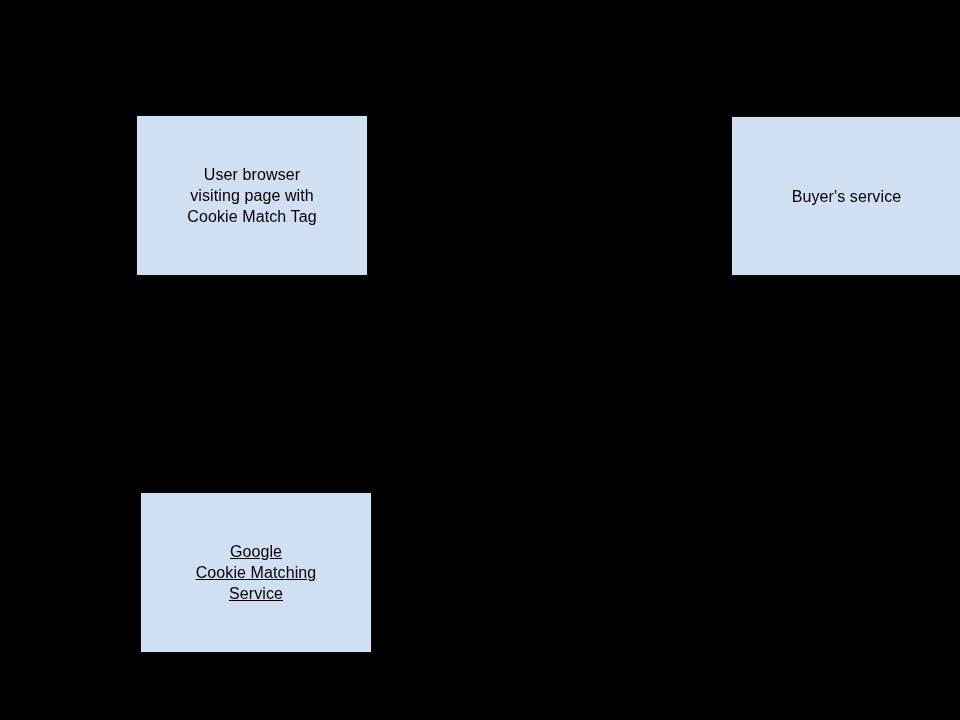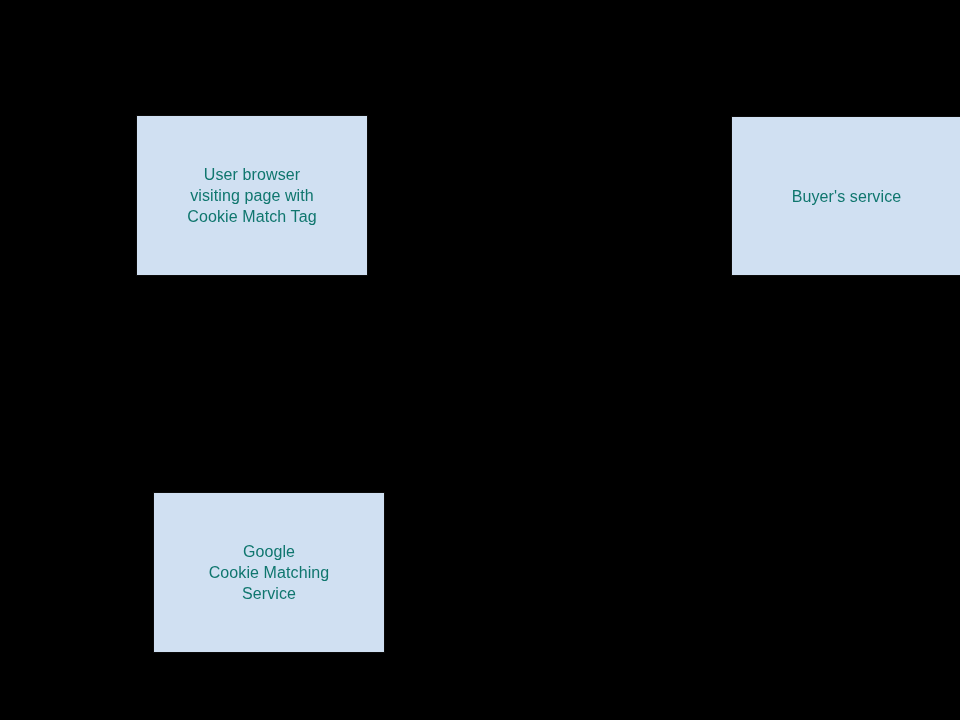--- a/index.html
+++ b/index.html
@@ -20,21 +20,21 @@
     position: absolute;
     box-sizing: border-box;
     background: #d0e0f2;
     border: 1px solid #0b0b0b;
     display: flex;
     align-items: center;
     justify-content: center;
     text-align: center;
   }
   .node-label {
-    color: #0f766e;
+    color: #000000;
     font-size: 16px;
     line-height: 21px;
     font-weight: normal;
     letter-spacing: 0.1px;
     white-space: pre-line;
     padding: 0 6px;
   }
   
   #node-user-browser {
     left: 136px;
@@ -42,24 +42,25 @@
     width: 232px;
     height: 161px;
   }
   #node-buyers-service {
     left: 731px;
     top: 116px;
     width: 231px;
     height: 160px;
   }
   #node-google-cms {
-    left: 153px;
+    left: 140px;
     top: 492px;
     width: 232px;
     height: 161px;
+    text-decoration: underline;
   }
   
   #connector-layer {
     position: absolute;
     left: 0;
     top: 0;
     width: 960px;
     height: 720px;
     pointer-events: none;
   }

